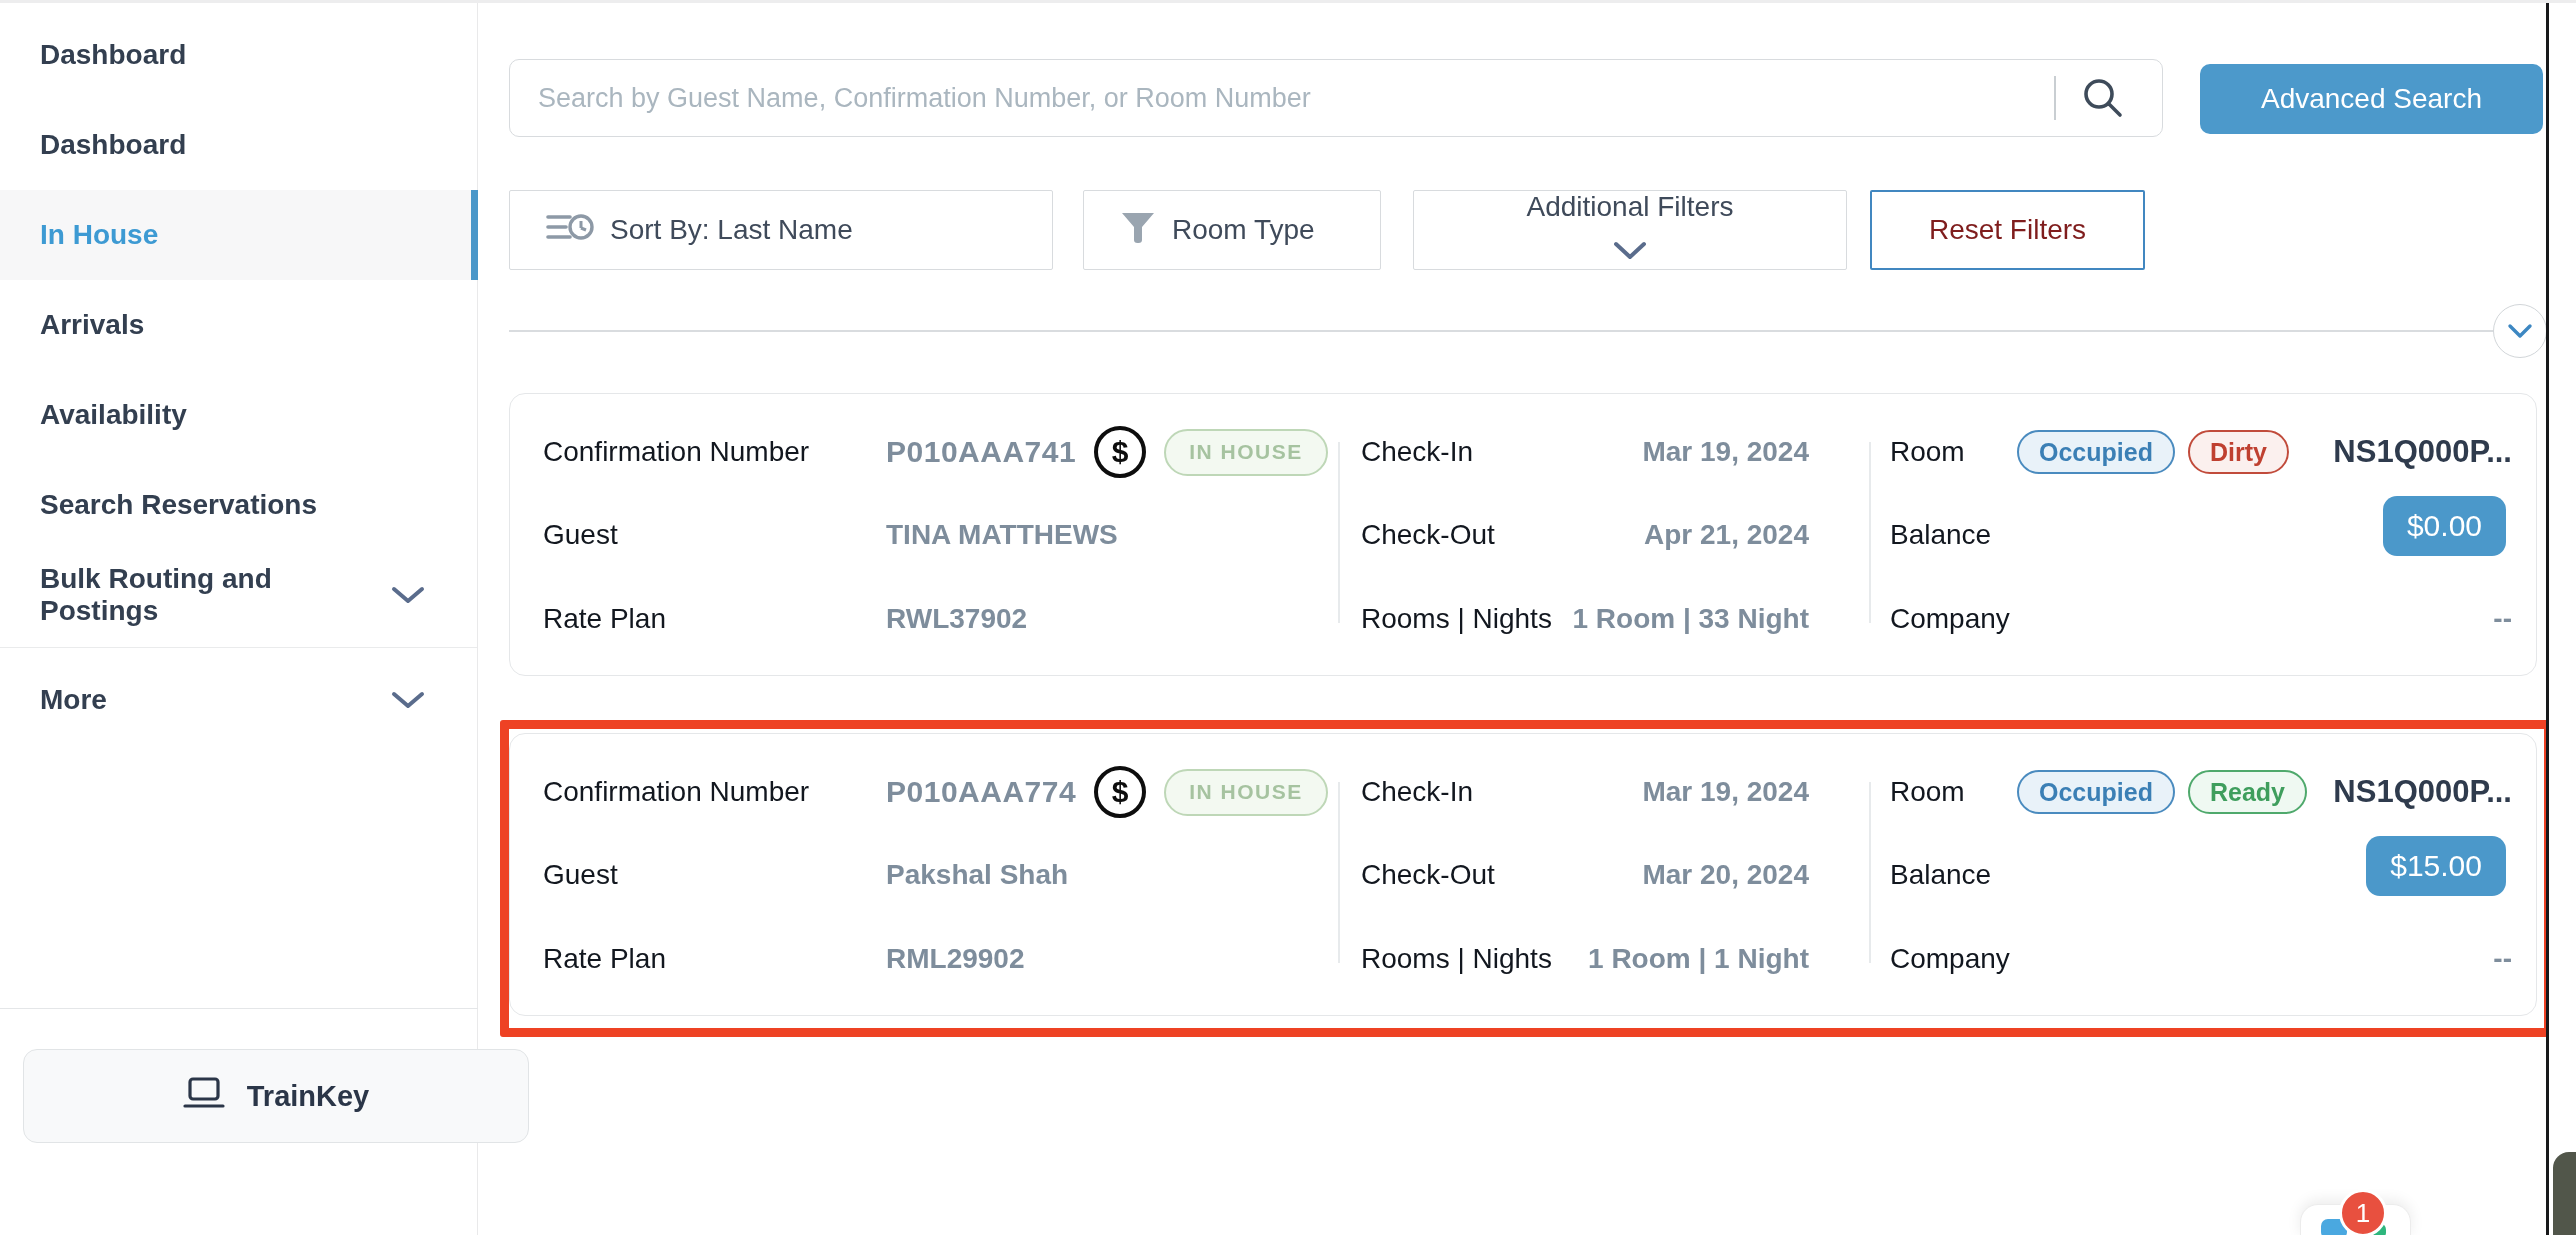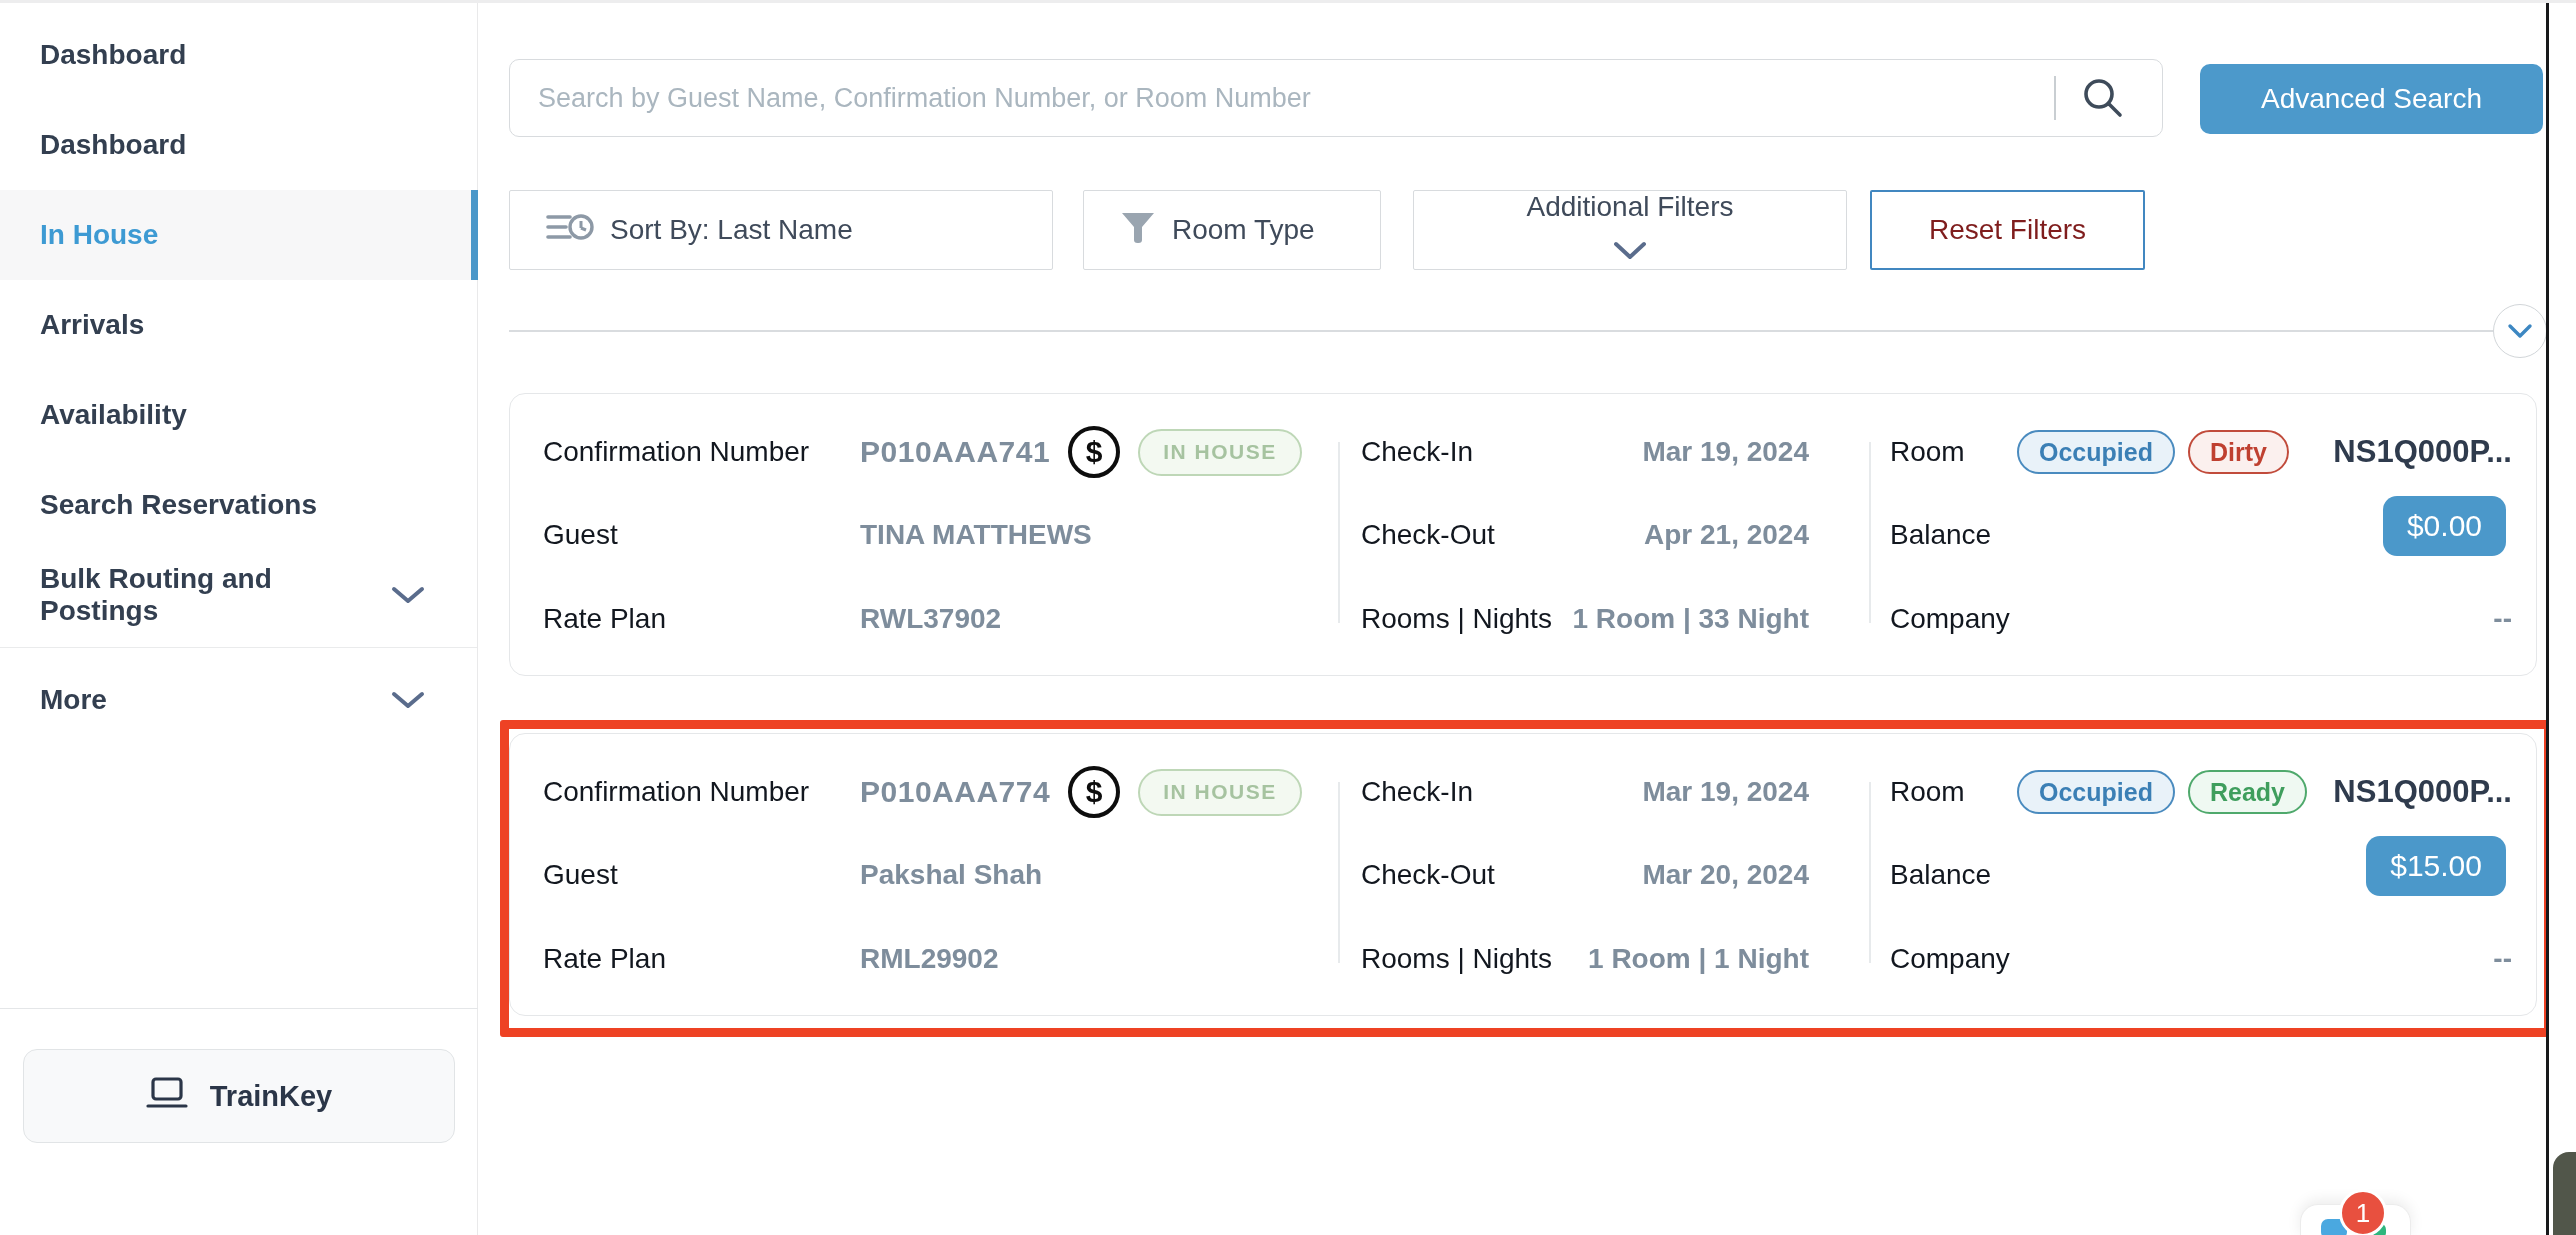--- a/index.html
+++ b/index.html
@@ -14,21 +14,21 @@
   .sidebar { position:absolute; left:0; top:0; width:478px; height:1235px;
     background:#fff; border-right:1px solid #e9e9ea; }
   .nav-item { position:relative; height:90px; display:flex; align-items:center;
     justify-content:space-between; padding:0 52px 0 40px;
     font-size:28px; font-weight:700; color:#333f50; cursor:pointer; }
   .nav-item.active { background:#f7f7f8; color:#3d9ad3; }
   .active-bar { position:absolute; right:-1px; top:0; bottom:0; width:7px; background:#4a97c9; }
   .nav-chevron svg { display:block; }
   .sidebar-divider { height:1px; background:#eaebec; margin:7px 0; }
   .sidebar-bottom-divider { position:absolute; left:0; top:1005px; width:478px; height:1px; background:#e4e6e8; }
-  .trainkey-btn { position:absolute; left:23px; top:1046px; width:432px; height:94px;
+  .trainkey-btn { position:absolute; left:23px; top:1046px; width:506px; height:94px;
     background:#f8f9fa; border:1.5px solid #e1e4e6; border-radius:14px;
     display:flex; align-items:center; justify-content:center; gap:22px;
     font-size:29px; font-weight:700; color:#2b3648; cursor:pointer; }
 
   
   .search-wrap { position:absolute; left:509px; top:56px; width:1654px; height:78px; }
   .search-input { width:100%; height:100%; border:1.5px solid #d8dbde; border-radius:10px;
     font-family:"Liberation Sans", sans-serif; font-size:27px; color:#3f4a5a;
     padding:0 139px 0 28px; outline:none; background:#fff; }
   .search-input::placeholder { color:#aab6bf; }
@@ -64,21 +64,21 @@
 
   .col-div { position:absolute; top:48px; bottom:52px; width:1.5px; background:#e7eaec; }
   .col-div.d1 { left:828px; } .col-div.d2 { left:1359px; }
 
   .row { position:absolute; height:56px; display:flex; align-items:center; }
   .r1 { top:30px; } .r2 { top:113px; } .r3 { top:197px; }
 
   .lbl { font-size:28px; font-weight:400; color:#12171f; }
   .val { font-size:28px; font-weight:700; color:#7e8d9c; }
 
-  .c1-lbl { left:33px; } .c1-val { left:350px; }
+  .c1-lbl { left:33px; } .c1-val { left:376px; }
   .conf-group { gap:18px; }
   .conf-num { font-size:30px; letter-spacing:0.5px; }
   .dollar { width:52px; height:52px; border:4px solid #0d0d0d; border-radius:50%;
     display:inline-flex; align-items:center; justify-content:center;
     font-size:30px; font-weight:700; color:#0d0d0d; background:#fff; }
 
   .c2-lbl { left:851px; }
   .c2-val { right:727px; }
 
   .c3-lbl { left:1380px; }

